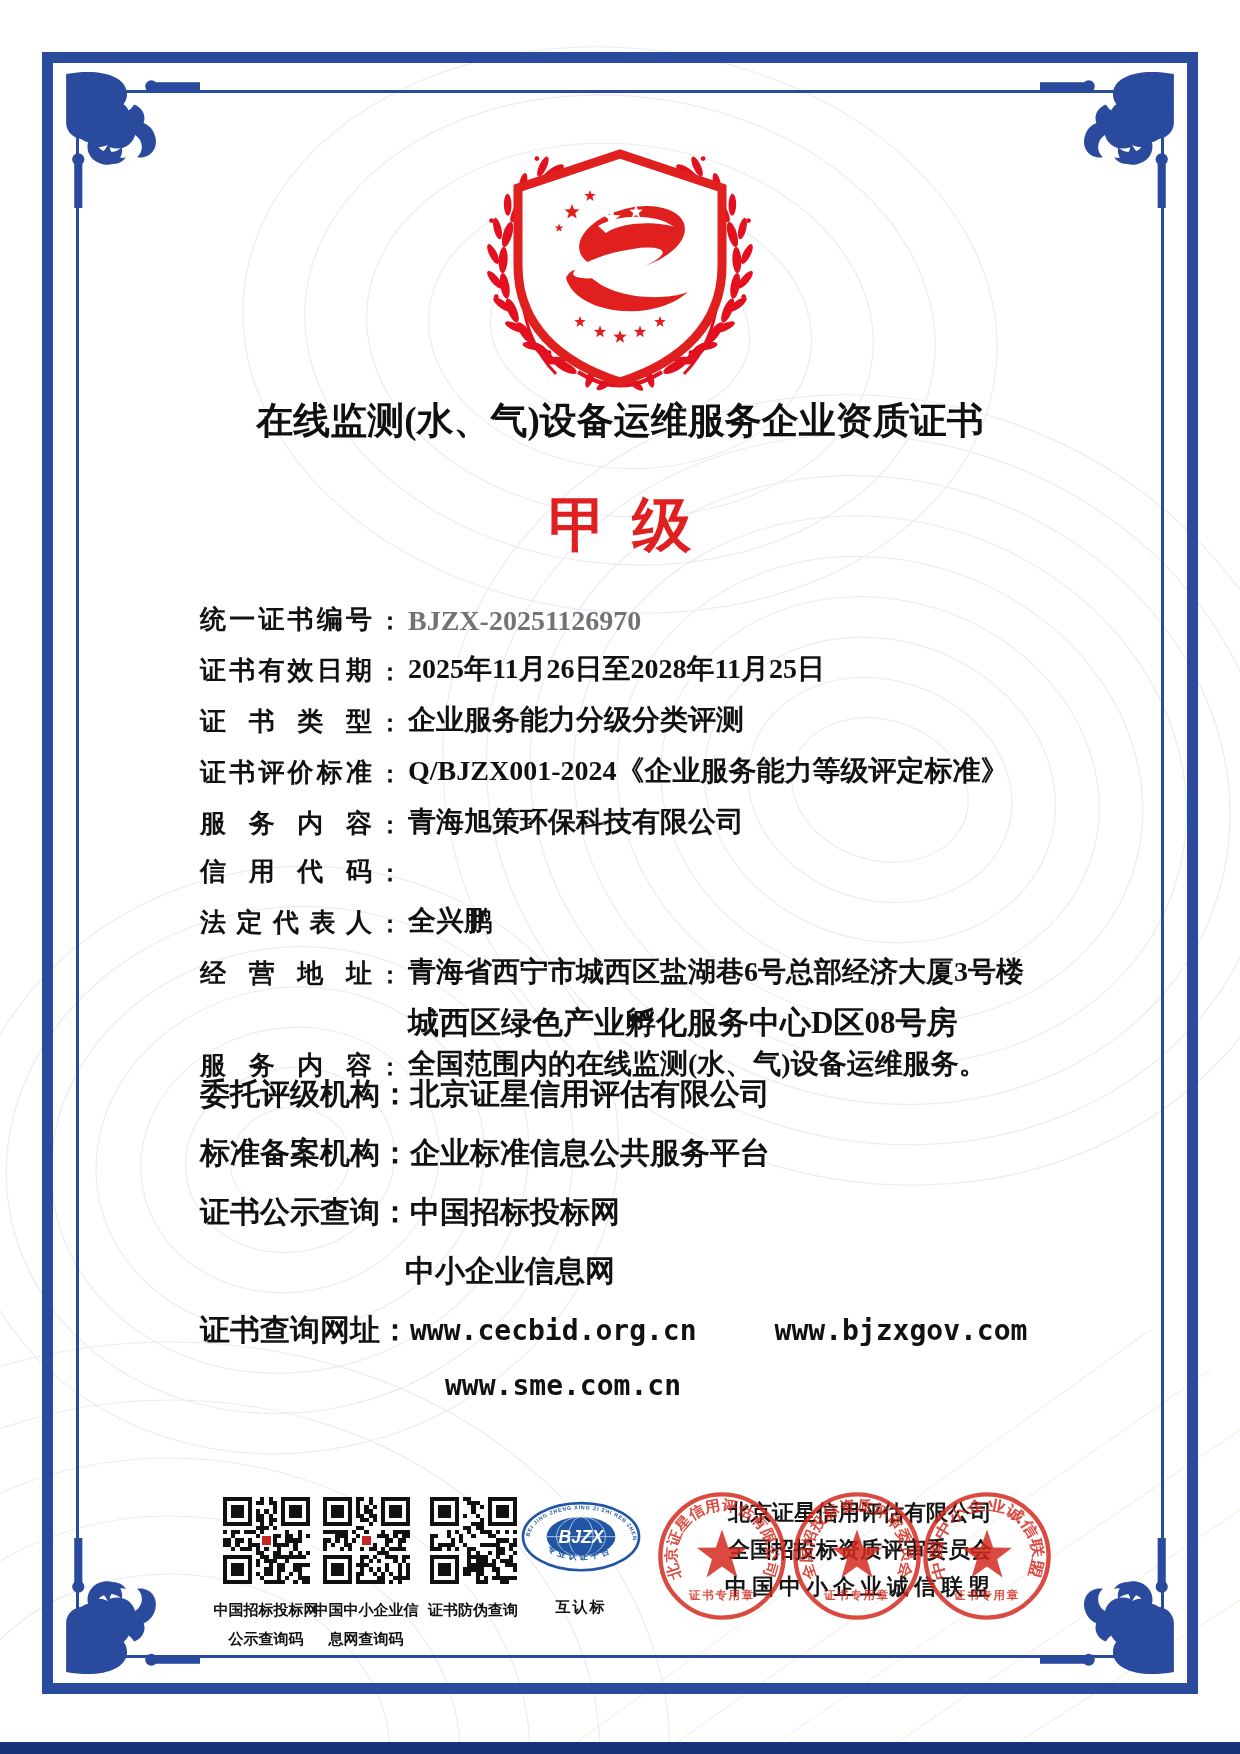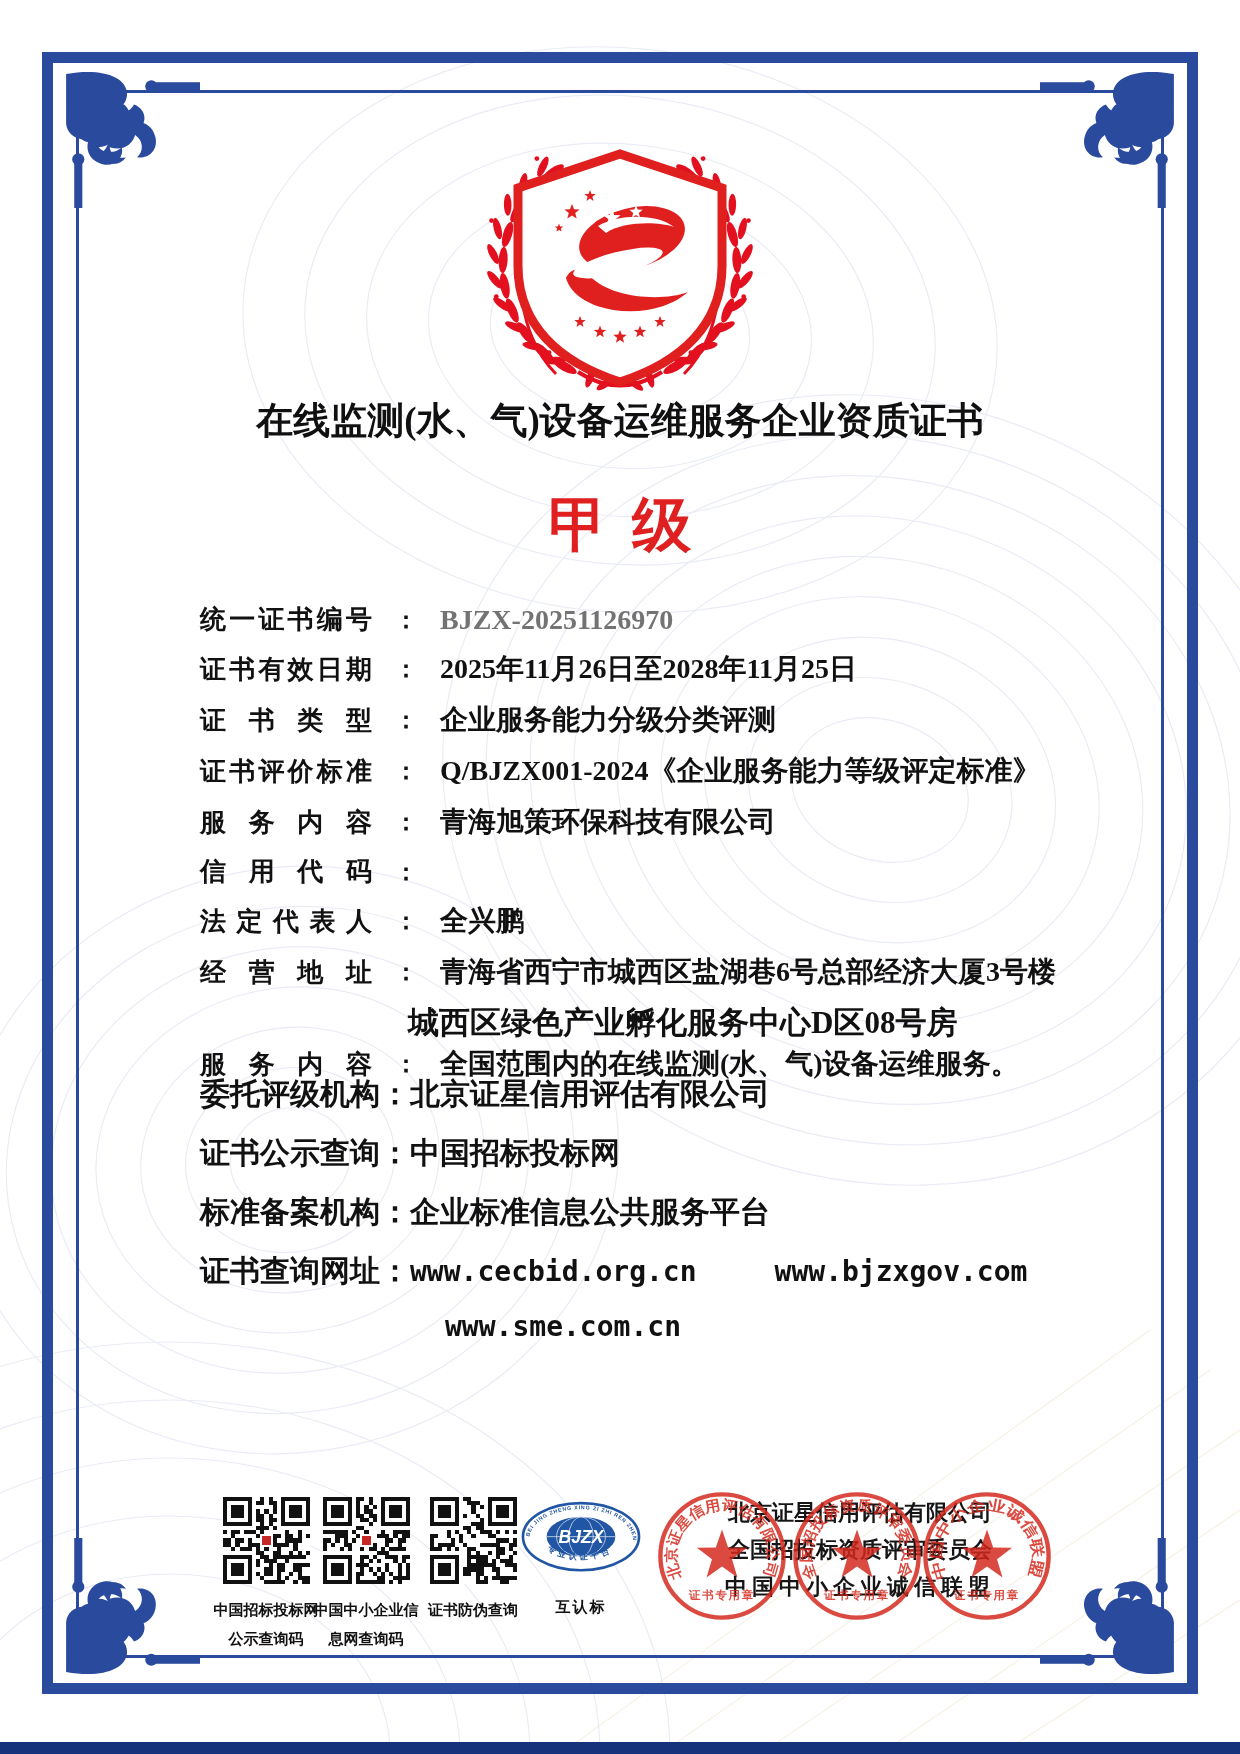--- a/index.html
+++ b/index.html
@@ -29,21 +29,21 @@
   
   .title{position:absolute;left:70px;right:70px;top:396px;text-align:center;
          font-family:"Liberation Serif","DejaVu Serif",serif;font-weight:900;
          font-size:37px;letter-spacing:0px;color:#101010;white-space:nowrap;}
   .grade{position:absolute;left:0;right:0;top:486px;text-align:center;
          font-family:"Liberation Serif","DejaVu Serif",serif;font-weight:900;
          font-size:59px;color:#e02020;letter-spacing:.42em;padding-left:.42em;}
 
   
   .fields{position:absolute;left:200px;top:602px;width:900px;}
-  .frow{display:flex;align-items:center;margin-bottom:13px;white-space:nowrap;gap:16px;}
+  .frow{display:flex;align-items:flex-end;margin-bottom:13px;white-space:nowrap;}
   .flabel{display:inline-block;width:172px;font-weight:700;font-size:26px;
           text-align:justify;text-align-last:justify;-moz-text-align-last:justify;}
   .fcolon{display:inline-block;width:36px;text-align:center;font-weight:700;font-size:24px;}
   .fvalue{font-family:"Liberation Serif","DejaVu Serif",serif;font-weight:700;font-size:28px;}
   .fvalue.red{color:#737373;}
   .fcont{margin-left:208px;font-family:"Liberation Serif","DejaVu Serif",serif;
          font-weight:700;font-size:31px;margin-top:-2px;margin-bottom:1px;}
 
   
   .info{position:absolute;left:200px;top:1074px;width:940px;}
@@ -311,25 +311,26 @@
         <span class="fcolon">：</span>
         <span class="fvalue">全国范围内的在线监测(水、气)设备运维服务。</span>
     </div>
   </div>
 
   <div class="info">
     <div class="irow">
       <span class="ilabel">委托评级机构：</span><span class="ivalue">北京证星信用评估有限公司</span>
     </div>
     <div class="irow">
+      <span class="ilabel">标准备案机构：</span><span class="ivalue">企业标准信息公共服务平台</span>
+    </div>
+    <div class="irow">
       <span class="ilabel">证书公示查询：</span><span class="ivalue">中国招标投标网</span>
     </div>
-    <div class="irow">
-      <span class="ilabel">标准备案机构：</span><span class="ivalue">企业标准信息公共服务平台</span>
-    </div>
+    <div class="icont">中小企业信息网</div>
     <div class="irow">
       <span class="ilabel">证书查询网址：</span><span class="url">www.cecbid.org.cn</span><span class="url-gap"></span><span class="url">www.bjzxgov.com</span>
     </div>
     <div class="icont url2 url">www.sme.com.cn</div>
   </div>
 
   <div class="qritem" style="left:191px;">
     <svg class="qr" viewBox="0 0 21 21" shape-rendering="crispEdges">
         <rect x="0" y="0" width="21" height="21" fill="#fff"></rect>
         <rect x="0" y="8" width="1" height="1" fill="#111"></rect>

